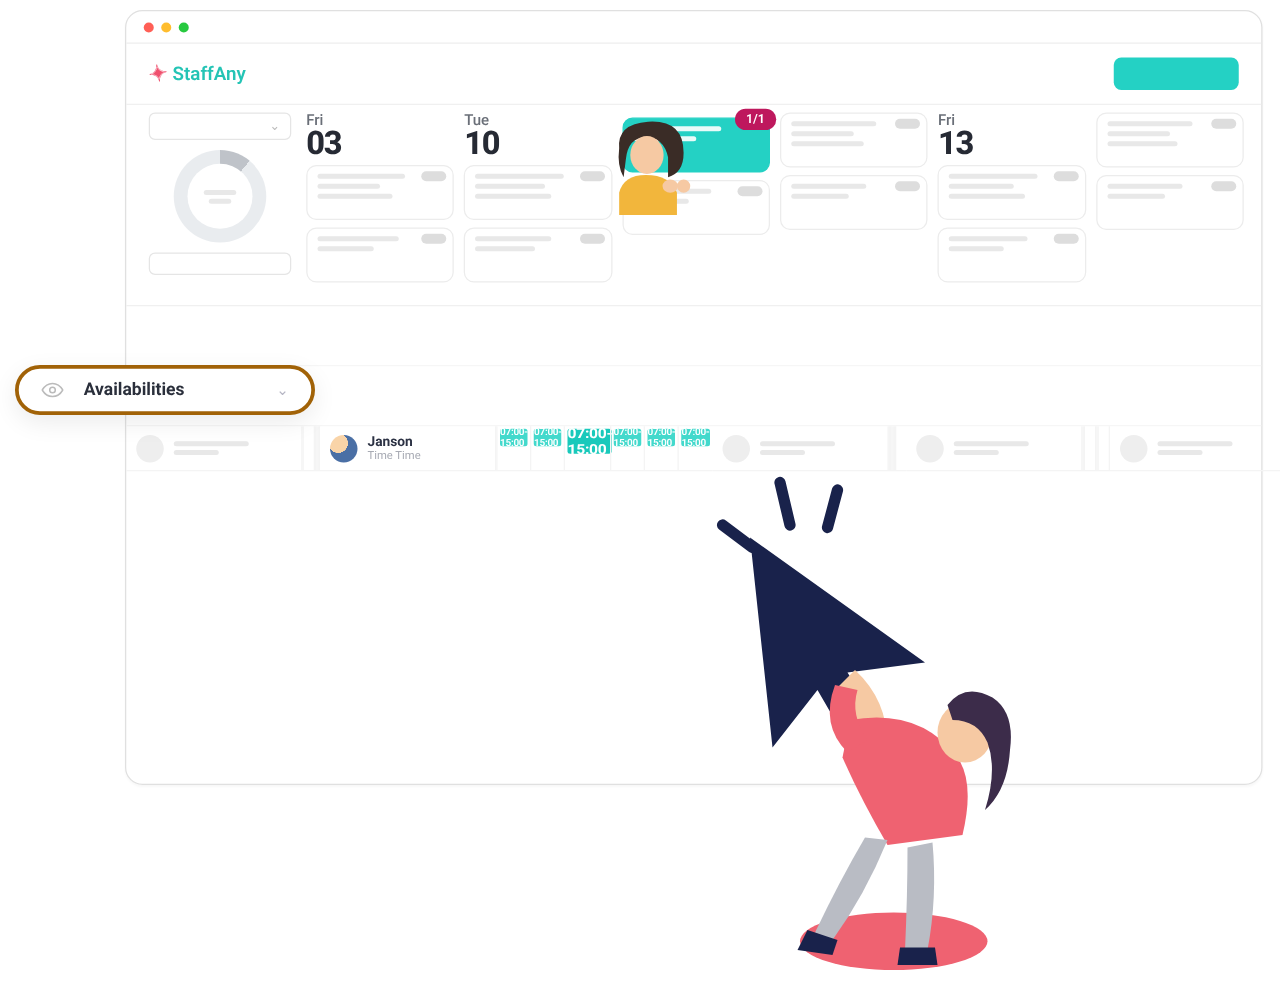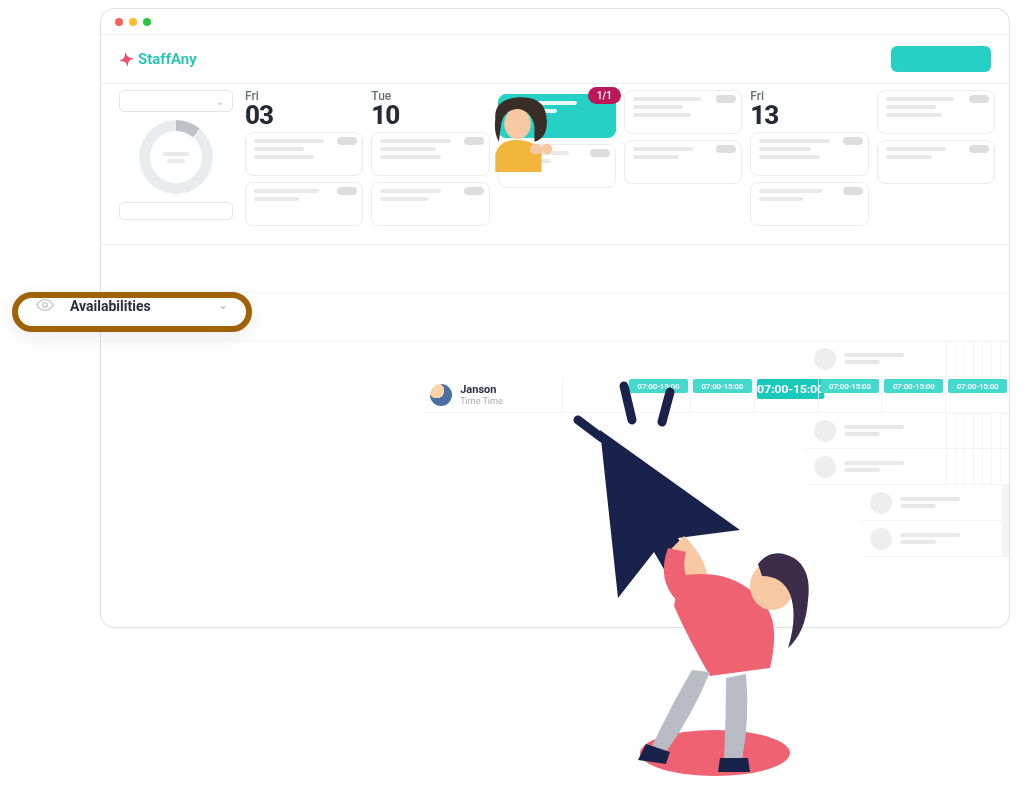--- a/index.html
+++ b/index.html
@@ -97,21 +97,21 @@
   .day-card.active .sk-line { background: rgba(255,255,255,0.9); }
   .count-badge {
     position:absolute; right:-6px; top:-8px;
     background:#be185d; color:#fff; font-size:10px; font-weight:600;
     padding:3px 9px; border-radius:10px;
   }
 
   .filler-row { height: 48px; border-bottom:1px solid #f6f6f6; }
 
   .grid {
-    display:flex; flex-direction:column;align-items:flex-end;
+    display:flex; flex-direction:row;
   }
   .grid-row {
     display:flex; min-height:36px;
     border-bottom:1px solid #f4f4f4;
   }
   .grid-row .side {
     width:140px; flex:0 0 140px;
     display:flex; align-items:center; gap:8px;
     padding:4px 8px;
   }
@@ -149,24 +149,24 @@
     height:20px; font-size:11px; font-weight:700;
     background:#19c9bb;
     transform: scaleX(1.14); transform-origin:left center;
   }
 
   
   .avail-float {
     position:absolute;
     left:12px; top:292px;
     width:240px; height:40px;
-    background:#fff; border:6px solid #a16207;
+    background:#fff; border:3px solid #a16207;
     border-radius:22px;
     box-shadow: 0 6px 20px rgba(0,0,0,0.08);
-    display:flex; 
+    display:flex; align-items:center;
     padding: 0 18px;
     gap:16px;
     cursor:pointer;
     z-index:20;
   }
   .eye-icon { color:#bbb; font-size:15px; }
   .avail-label { font-size:14px; font-weight:700; color:#2a2f3b; flex:1; }
   .chev { color:#b5b5c3; font-size:12px; }
 
   

